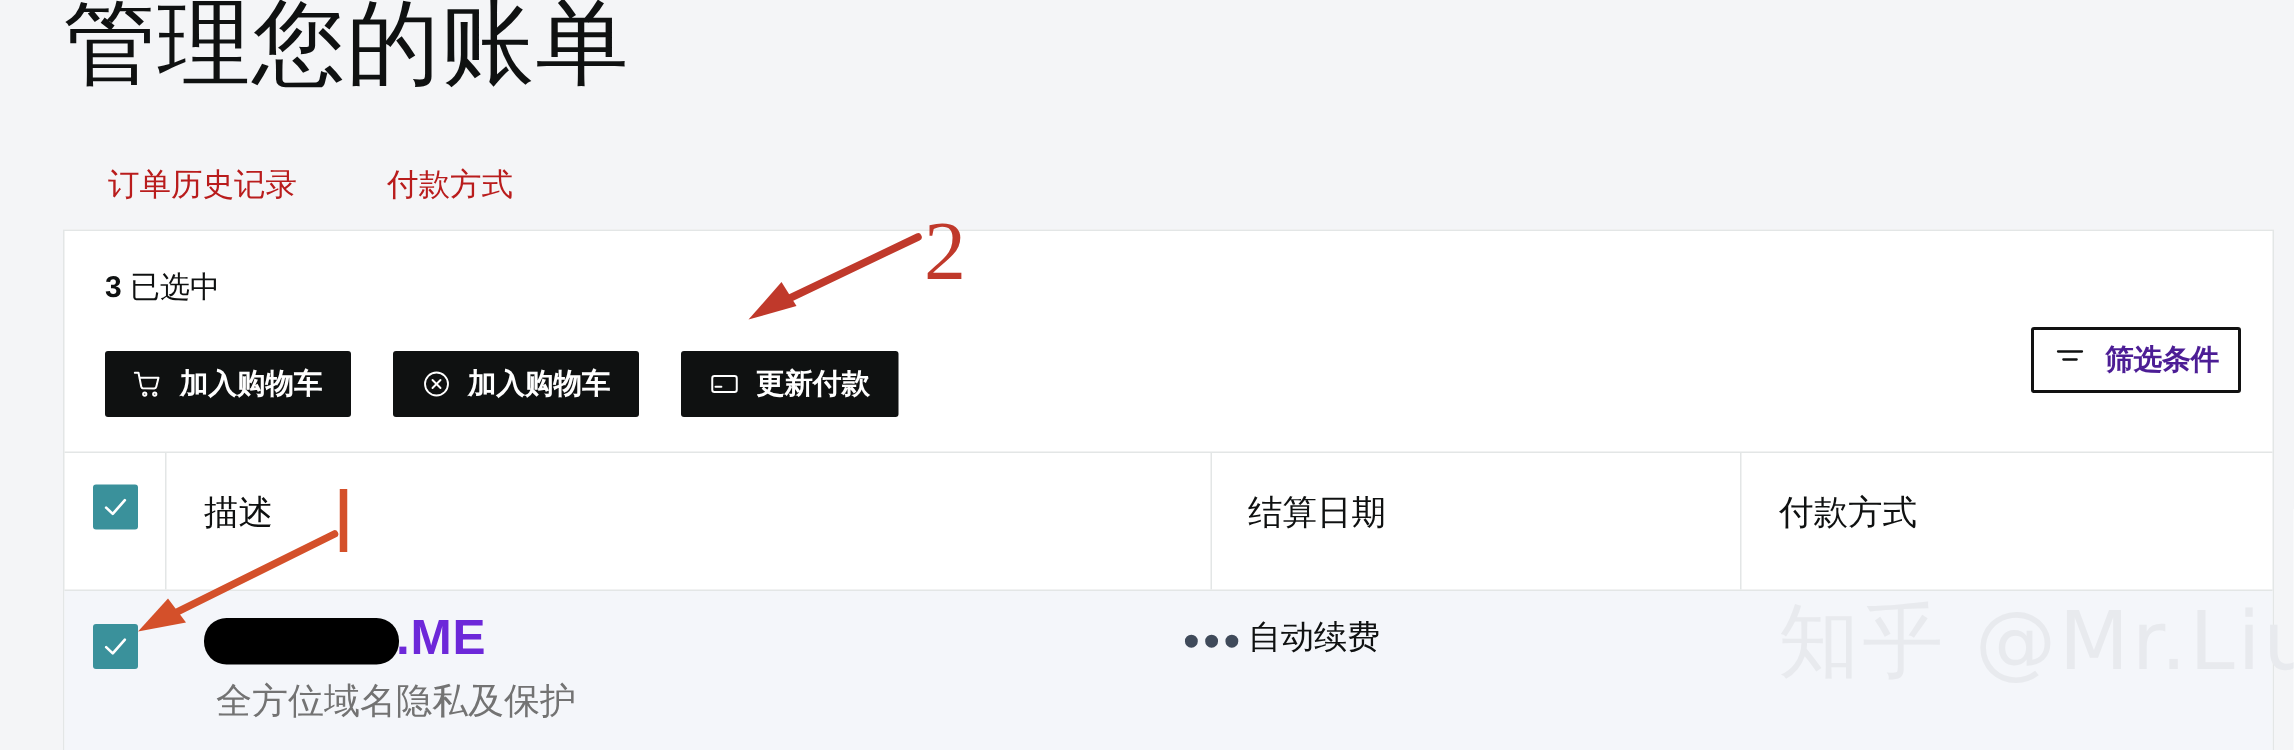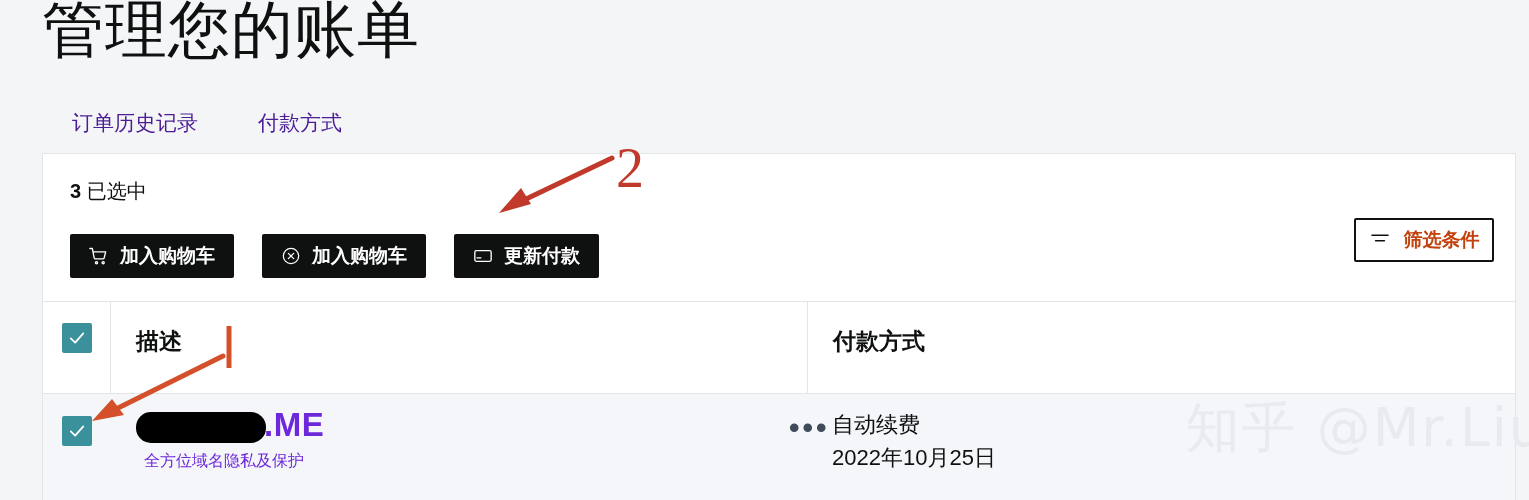--- a/index.html
+++ b/index.html
@@ -42,21 +42,21 @@
     width: 1474px;
     height: 62px;
     display: flex;
     align-items: stretch;
   }
   .tab {
     display: flex;
     align-items: center;
     justify-content: center;
     font-size: 21px;
-    color: #4c1d95;
+    color: #b91c1c;
     padding: 0 30px;
     box-sizing: border-box;
     background: transparent;
     white-space: nowrap;
   }
   .tab.active {
     background: #ffffff;
     color: #0f1111;
     font-weight: bold;
     border: 1px solid #e3e6e6;
@@ -121,21 +121,21 @@
     right: 21px;
     top: 64px;
     display: flex;
     align-items: center;
     justify-content: center;
     gap: 13px;
     width: 140px;
     height: 44px;
     box-sizing: border-box;
     background: #ffffff;
-    color: #c2410c;
+    color: #4c1d95;
     border: 2px solid #111;
     border-radius: 2px;
     font-size: 19px;
     font-weight: bold;
     white-space: nowrap;
     cursor: pointer;
   }
 
   
   .thead {
@@ -148,21 +148,21 @@
     border-top: 1px solid #e3e6e6;
     border-bottom: 1px solid #e3e6e6;
     display: flex;
   }
   .th {
     box-sizing: border-box;
     display: flex;
     align-items: flex-start;
     padding-top: 24px;
     font-size: 23px;
-    font-weight: bold;
+    font-weight: normal;
     color: #0f1111;
     white-space: nowrap;
   }
   .th-check { width: 68px; justify-content: center; padding-top: 21px; border-right: 1px solid #e3e6e6; }
   .th-desc  { width: 697px; padding-left: 25px; border-right: 1px solid #e3e6e6; }
   .th-date  { width: 353px; padding-left: 24px; border-right: 1px solid #e3e6e6; }
   .th-pay   { flex: 1; padding-left: 25px; }
 
   .trow {
     position: absolute;
@@ -191,22 +191,22 @@
   }
   .domain-line {
     font-size: 33px;
     font-weight: bold;
     color: #6d28d9;
     line-height: 42px;
     white-space: nowrap;
     letter-spacing: 0.5px;
   }
   .domain-sub {
-    font-size: 16px;
-    color: #6d28d9;
+    font-size: 24px;
+    color: #737373;
     margin-top: 5px;
     margin-left: 8px;
     white-space: nowrap;
   }
   .row-menu {
     position: absolute;
     left: 678px;
     top: 25px;
     font-size: 30px;
     line-height: 18px;
@@ -340,41 +340,41 @@
 
     <div class="thead">
       <div class="th th-check">
         <span class="cbx">
           <svg width="20" height="20" viewBox="0 0 24 24" fill="none" stroke="#ffffff" stroke-width="2.1" stroke-linecap="round" stroke-linejoin="round">
             <polyline points="4.5,12.5 9.8,17.5 19.5,6.5"></polyline>
           </svg>
         </span>
       </div>
       <div class="th th-desc">描述</div>
+      <div class="th th-date">结算日期</div>
       <div class="th th-pay">付款方式</div>
     </div>
 
     <div class="trow">
       <div class="td td-check">
         <span class="cbx">
           <svg width="20" height="20" viewBox="0 0 24 24" fill="none" stroke="#ffffff" stroke-width="2.1" stroke-linecap="round" stroke-linejoin="round">
             <polyline points="4.5,12.5 9.8,17.5 19.5,6.5"></polyline>
           </svg>
         </span>
       </div>
       <div class="td td-desc">
         <div class="domain-line">
           <span class="redacted"></span><span>.ME</span>
         </div>
         <div class="domain-sub">全方位域名隐私及保护</div>
         <div class="row-menu">•••</div>
       </div>
       <div class="td td-date">
         <div class="date-main">自动续费</div>
-        <div class="date-main">2022年10月25日</div>
       </div>
       <div class="td td-pay"></div>
     </div>
 
   </div>
 
   <div class="watermark">知乎 @Mr.Liu</div>
 
   <div class="anno">
     <svg width="1529" height="500" viewBox="0 0 1529 500" fill="none">

